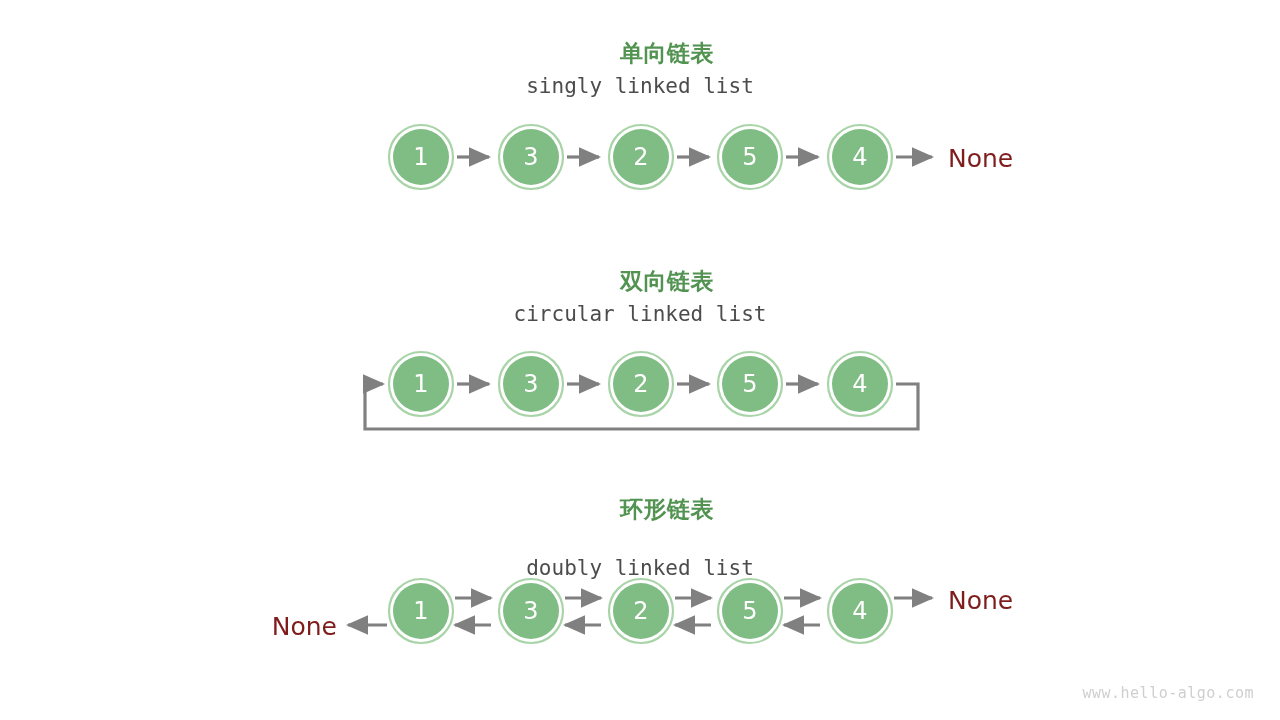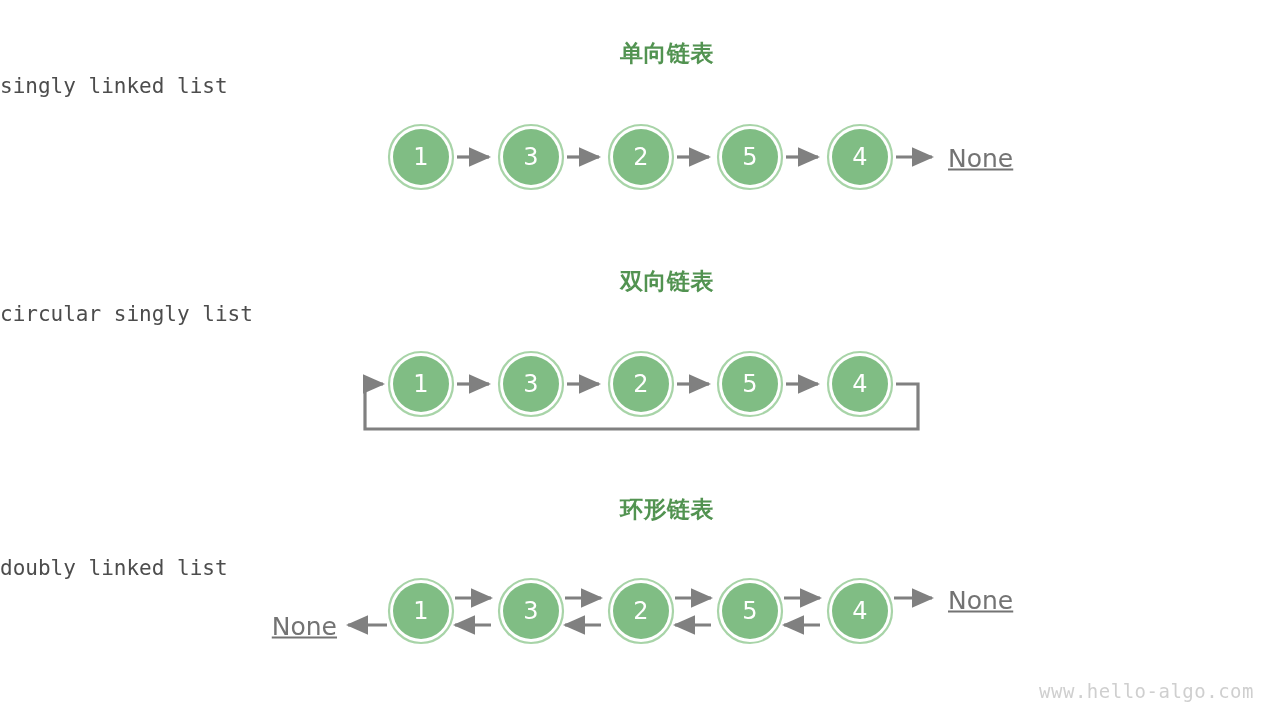--- a/index.html
+++ b/index.html
@@ -30,20 +30,21 @@
     font-family: "DejaVu Sans", sans-serif;
     font-weight: bold;
     font-size: 23px;
     letter-spacing: 0.5px;
     white-space: nowrap;
     padding-left: 27px;
   }
   .sec-sub {
     position: absolute;
     width: 1280px;
+    text-align: center;
     color: #4c4c4c;
     font-family: "DejaVu Sans Mono", monospace;
     font-size: 21px;
     white-space: nowrap;
   }
   .svg-layer {
     position: absolute;
     left: 0; top: 0;
     width: 1280px;
     height: 720px;
@@ -54,37 +55,36 @@
     color: #ffffff;
     font-family: "DejaVu Sans", sans-serif;
     font-size: 24px;
     text-align: center;
     line-height: 1;
     transform: translate(-50%, -50%);
     user-select: none;
   }
   .none-label {
     position: absolute;
-    color: #737373;
+    color: #7f1d1d;
     font-family: "DejaVu Sans", sans-serif;
     font-size: 25px;
     line-height: 1;
     white-space: nowrap;
     transform: translate(0, -50%);
-    text-decoration: underline;
   }
   .none-label.right { }
   .none-label.left { transform: translate(-100%, -50%); }
   .watermark {
     position: absolute;
     right: 26px;
     bottom: 18px;
     color: #cfcfcf;
     font-family: "DejaVu Sans Mono", monospace;
-    font-size: 19px;
+    font-size: 15px;
     letter-spacing: 0.5px;
     white-space: nowrap;
   }
 </style>
 </head>
 <body>
 
 <div class="canvas">
 
   <svg class="svg-layer" viewBox="0 0 1280 720" width="1280" height="720">
@@ -211,21 +211,21 @@
     <div class="node-label" style="left:531px; top:157px">3</div>
     <div class="node-label" style="left:641px; top:157px">2</div>
     <div class="node-label" style="left:750px; top:157px">5</div>
     <div class="node-label" style="left:860px; top:157px">4</div>
 
     <div class="none-label right" style="left:948px; top:158px">None</div>
   </div>
 
   <div class="section">
     <div class="sec-title" style="top:266px">双向链表</div>
-    <div class="sec-sub" style="top:302px">circular singly list</div>
+    <div class="sec-sub" style="top:302px">circular linked list</div>
 
     <div class="node-label" style="left:421px; top:384px">1</div>
     <div class="node-label" style="left:531px; top:384px">3</div>
     <div class="node-label" style="left:641px; top:384px">2</div>
     <div class="node-label" style="left:750px; top:384px">5</div>
     <div class="node-label" style="left:860px; top:384px">4</div>
   </div>
 
   <div class="section">
     <div class="sec-title" style="top:494px">环形链表</div>

